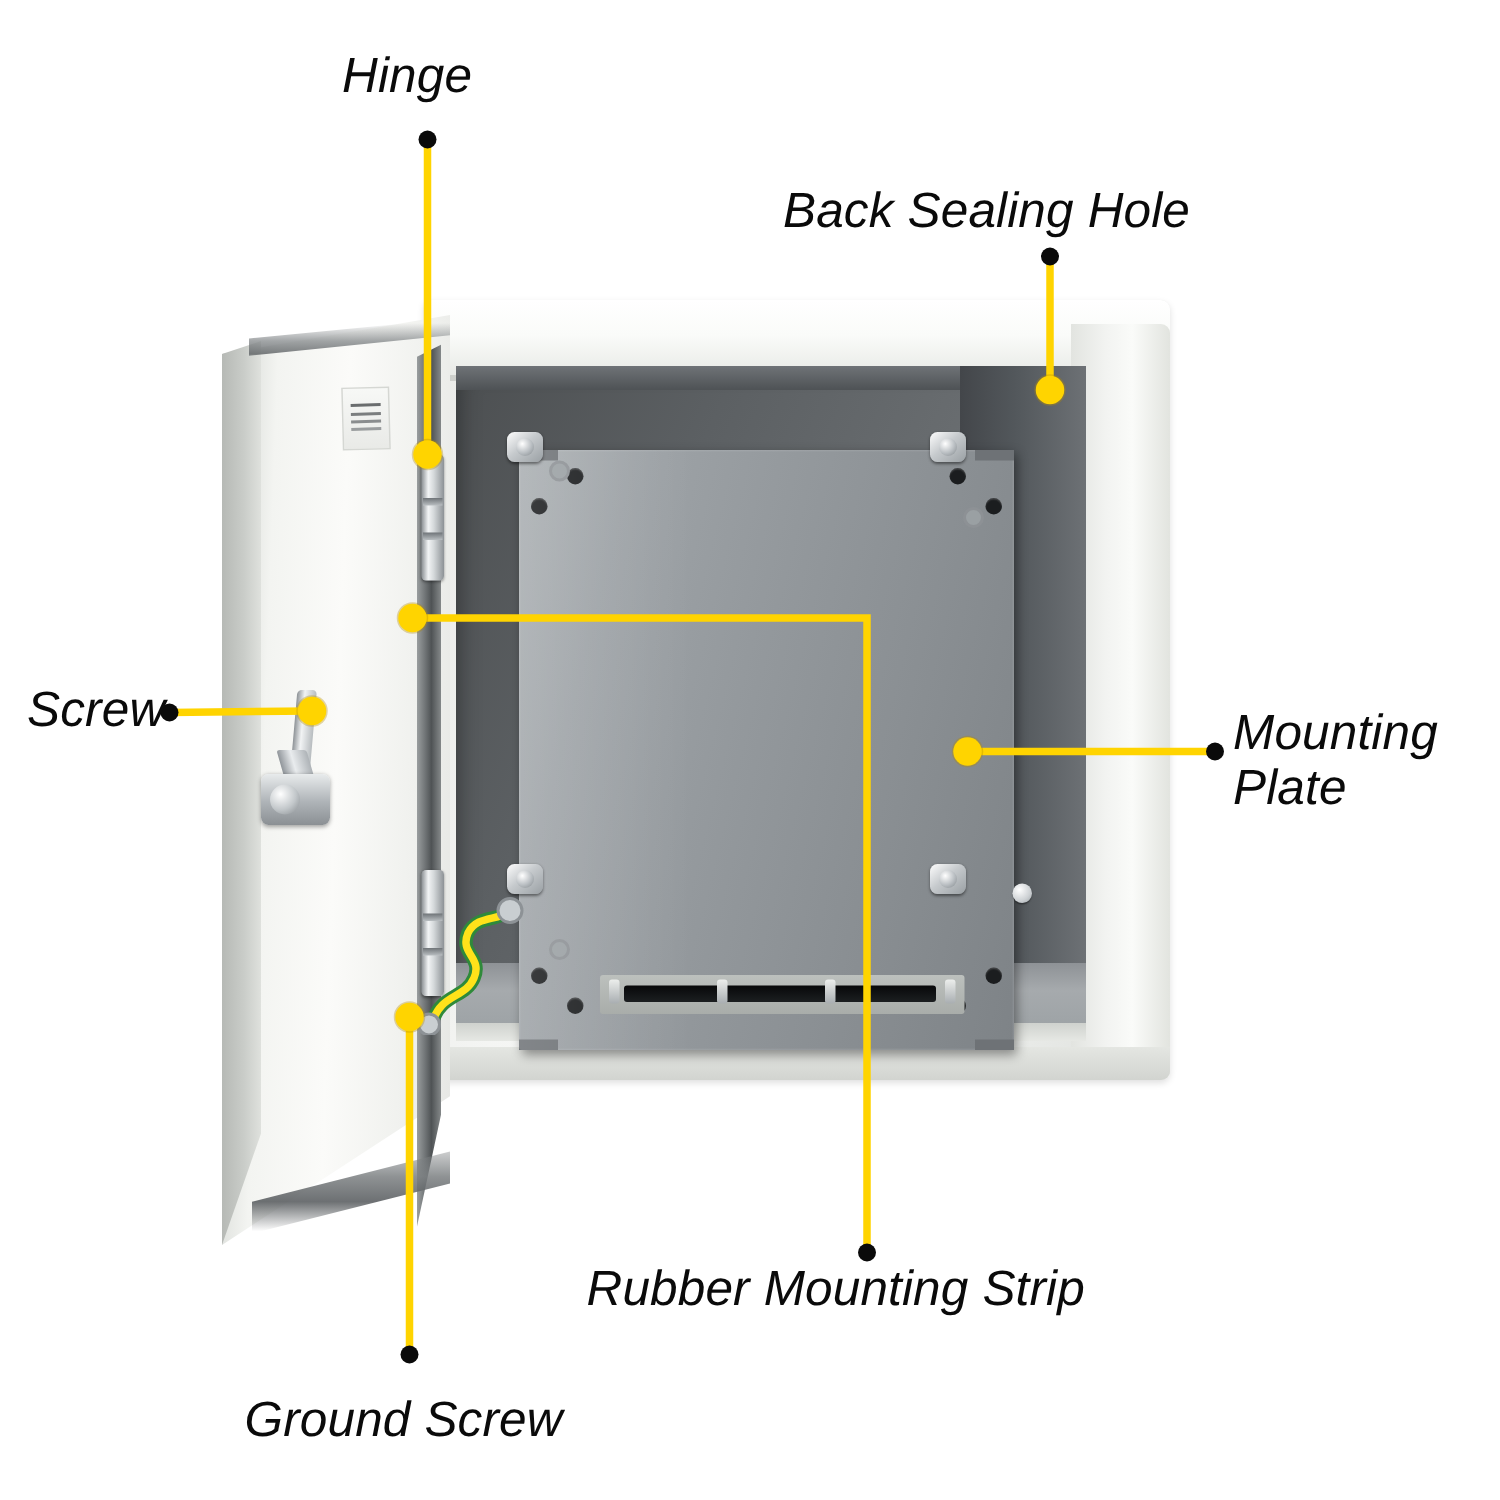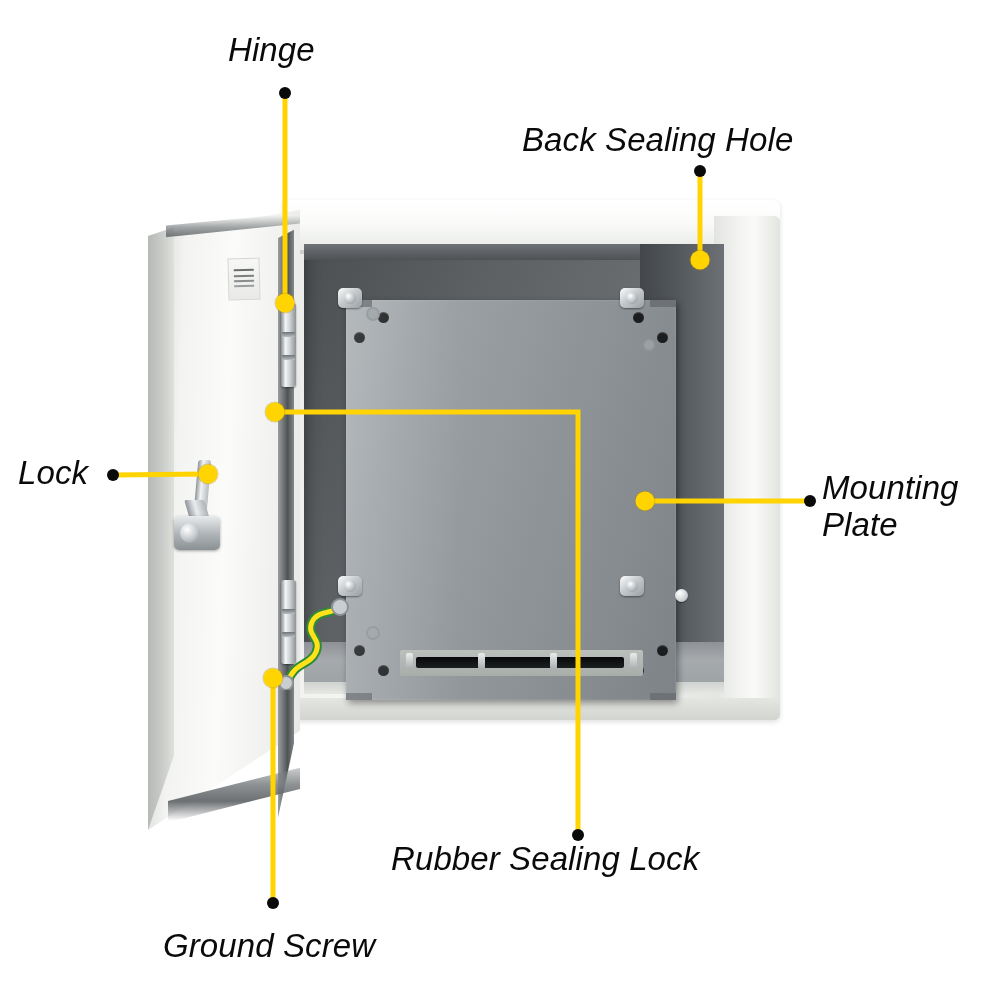--- a/index.html
+++ b/index.html
@@ -352,22 +352,22 @@
   <div class="dot-black" style="left:700px;top:171px;"></div>
   <div class="dot-black" style="left:113px;top:475px;"></div>
   <div class="dot-black" style="left:810px;top:501px;"></div>
   <div class="dot-black" style="left:578px;top:835px;"></div>
   <div class="dot-black" style="left:273px;top:903px;"></div>
 
   <div class="label right" style="left:228px;top:32px;">Hinge</div>
 
   <div class="label right" style="left:522px;top:122px;">Back Sealing Hole</div>
 
-  <div class="label right" style="left:18px;top:455px;">Lock</div>
+  <div class="label right" style="left:18px;top:455px;">Screw</div>
 
   <div class="label right" style="left:822px;top:470px;">Mounting
 Plate</div>
 
-  <div class="label right" style="left:391px;top:841px;">Rubber Sealing Lock</div>
+  <div class="label right" style="left:391px;top:841px;">Rubber Mounting Strip</div>
 
   <div class="label right" style="left:163px;top:928px;">Ground Screw</div>
 
 </div>
 
 </body></html>

